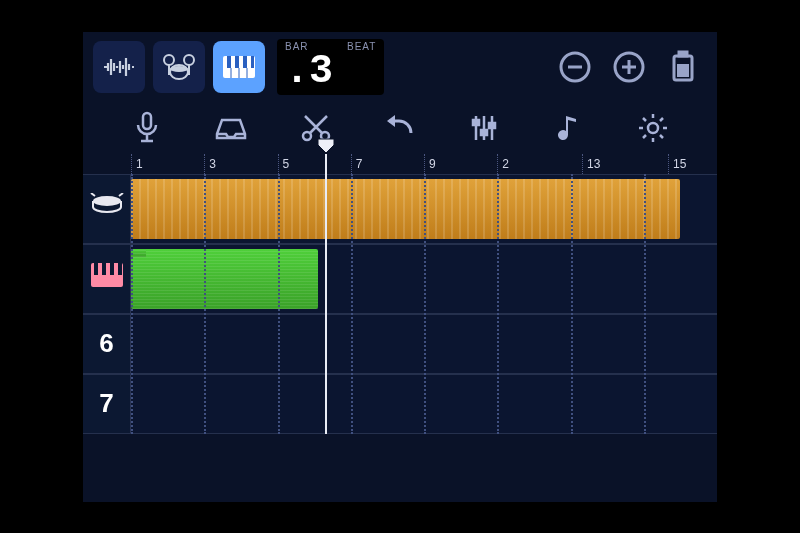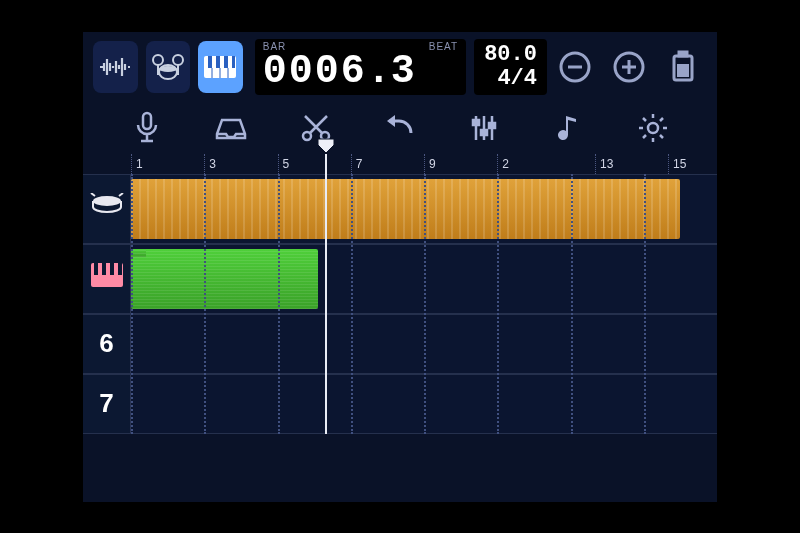--- a/index.html
+++ b/index.html
@@ -214,35 +214,30 @@
         <rect x="22" y="4" width="4" height="12" fill="#2a60c0"></rect>
         <rect x="30" y="4" width="3" height="12" fill="#2a60c0"></rect>
         <path d="M10 16v10M18 16v10M26 16v10" stroke="#2a60c0" stroke-width="1"></path>
       </svg>
     </div>
 
     <div class="counter-block">
       <div class="counter-col">
         <span class="lbl">BAR</span>
         <span class="val barbeat">
-          <span id="bar-val">0006</span>
             <span style="color:#fff;font-size:40px;font-family:'Courier New',monospace;font-weight:bold;">.</span>
             <span id="beat-val">3</span>
         </span>
       </div>
       <div class="counter-col" style="margin-left:6px;justify-content:center;">
         <span class="lbl">BEAT</span>
         <span class="val" style="font-size:40px; visibility:hidden;">0</span>
       </div>
     </div>
 
-    <div class="tempo-block">
-      <div class="bpm">80.0</div>
-      <div class="sig">4/4</div>
-    </div>
 
     <div class="right-icons">
       <div class="circ-btn">
         <svg width="34" height="34" viewBox="0 0 34 34" fill="none" stroke="currentColor" stroke-width="3">
           <circle cx="17" cy="17" r="14"></circle>
             <path d="M10 17h14"></path>
         </svg>
       </div>
       <div class="circ-btn">
         <svg width="34" height="34" viewBox="0 0 34 34" fill="none" stroke="currentColor" stroke-width="3">
@@ -307,21 +302,21 @@
     </div>
   </div>
 
   <div class="ruler" id="ruler">
       <div class="tick" style="left: 0px;">1</div>
       <div class="tick" style="left: 73.25px;">3</div>
       <div class="tick" style="left: 146.5px;">5</div>
       <div class="tick" style="left: 219.75px;">7</div>
       <div class="tick" style="left: 293px;">9</div>
       <div class="tick" style="left: 366.25px;">2</div>
-      <div class="tick" style="left: 464px;">13</div>
+      <div class="tick" style="left: 451px;">13</div>
       <div class="tick" style="left: 537px;">15</div>
     </div>
 
   <div class="tracks" id="tracks">
 
     <div class="track tall">
       <div class="track-head">
         <span class="head-icon">
           <svg width="36" height="24" viewBox="0 0 36 24" fill="currentColor">
             <ellipse cx="18" cy="8" rx="14" ry="5"></ellipse>

